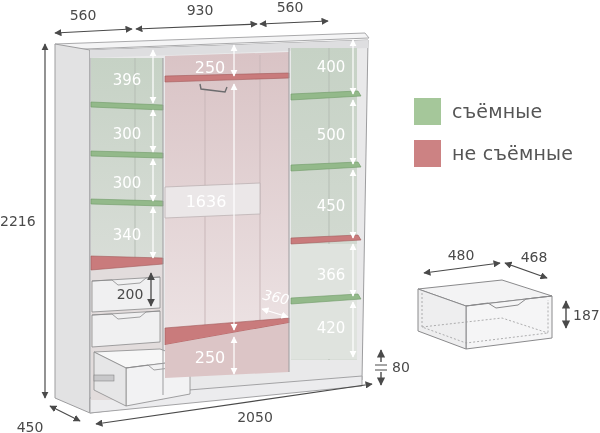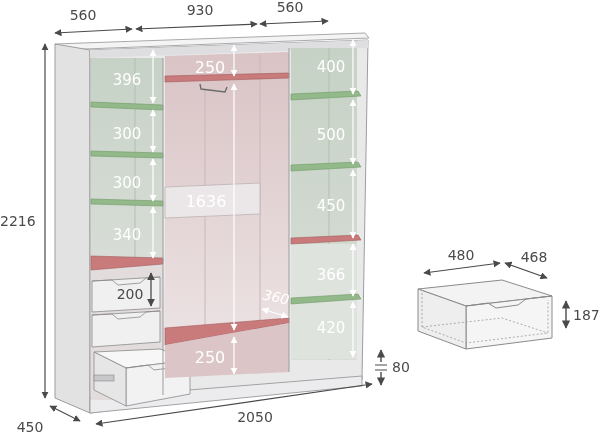--- a/index.html
+++ b/index.html
@@ -170,13 +170,23 @@
     <line x1="424" y1="273" x2="500" y2="263" stroke="#4a4a4a" stroke-width="1.2" marker-start="url(#arrD)" marker-end="url(#arrD)"></line>
     <line x1="505" y1="263" x2="547" y2="278" stroke="#4a4a4a" stroke-width="1.2" marker-start="url(#arrD)" marker-end="url(#arrD)"></line>
     <line x1="566" y1="301" x2="566" y2="328" stroke="#4a4a4a" stroke-width="1.4" marker-start="url(#arrD)" marker-end="url(#arrD)"></line>
     <text class="dim-dark" x="461" y="260" text-anchor="middle">480</text>
     <text class="dim-dark" x="534" y="262" text-anchor="middle">468</text>
     <text class="dim-dark" x="573" y="320">187</text>
   </g>
 </svg>
 
   
+  <div class="legend">
+    <div class="legend-row">
+      <div class="swatch" style="background:#a5c79a"></div>
+      <span class="legend-label">съёмные</span>
+    </div>
+    <div class="legend-row">
+      <div class="swatch" style="background:#cc8283"></div>
+      <span class="legend-label">не съёмные</span>
+    </div>
+  </div>
 </div>
 
 </body></html>

